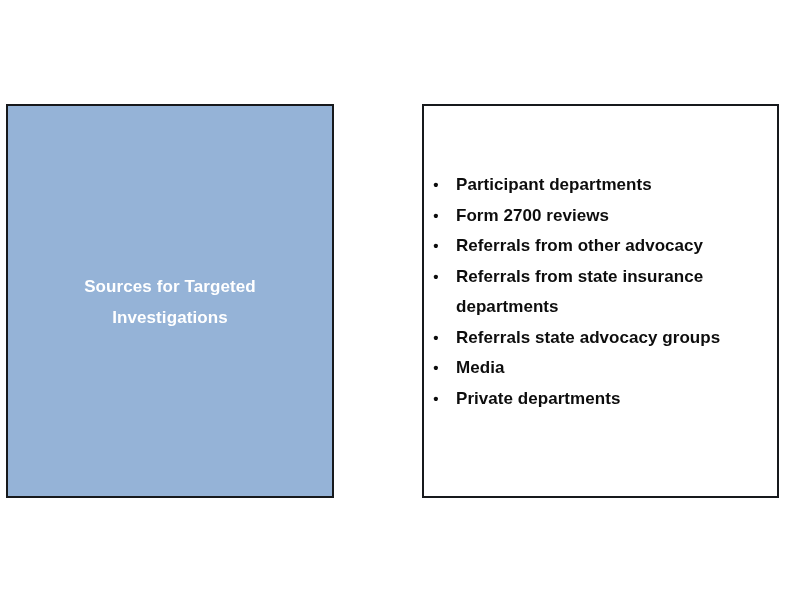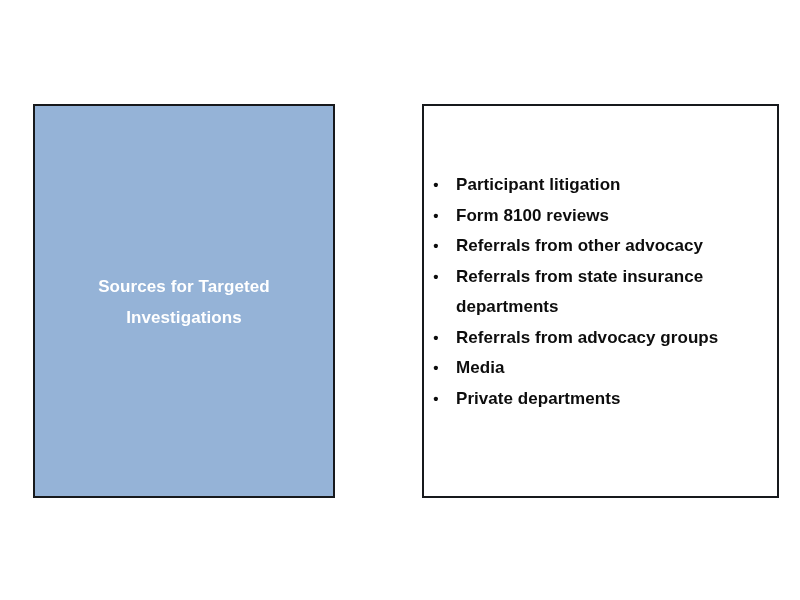--- a/index.html
+++ b/index.html
@@ -16,23 +16,23 @@
   .slide {
     position: relative;
     width: 800px;
     height: 600px;
     background: #ffffff;
   }
 
   
   .concept-box {
     position: absolute;
-    left: 33px;
+    left: 6px;
     top: 104px;
-    width: 302px;
+    width: 328px;
     height: 394px;
     background: #95b3d7;
     border: 2px solid #17191c;
     box-sizing: border-box;
     display: flex;
     align-items: center;
     justify-content: center;
   }
   .concept-title {
     color: #ffffff;
@@ -97,41 +97,41 @@
 
   <div class="concept-box">
     <div class="concept-title">Sources for Targeted Investigations</div>
   </div>
 
   <div class="sources-box">
     <ul class="bullet-list">
 
       <li class="bullet-item">
         <span class="bullet-dot">•</span>
-        <span class="bullet-text">Participant litigation</span>
+        <span class="bullet-text">Participant departments</span>
       </li>
 
       <li class="bullet-item">
         <span class="bullet-dot">•</span>
-        <span class="bullet-text">Form 8100 reviews</span>
+        <span class="bullet-text">Form 2700 reviews</span>
       </li>
 
       <li class="bullet-item">
         <span class="bullet-dot">•</span>
         <span class="bullet-text">Referrals from other advocacy</span>
       </li>
 
       <li class="bullet-item">
         <span class="bullet-dot">•</span>
         <span class="bullet-text">Referrals from state insurance departments</span>
       </li>
 
       <li class="bullet-item">
         <span class="bullet-dot">•</span>
-        <span class="bullet-text">Referrals from advocacy groups</span>
+        <span class="bullet-text">Referrals state advocacy groups</span>
       </li>
 
       <li class="bullet-item">
         <span class="bullet-dot">•</span>
         <span class="bullet-text">Media</span>
       </li>
 
       <li class="bullet-item">
         <span class="bullet-dot">•</span>
         <span class="bullet-text">Private departments</span>

